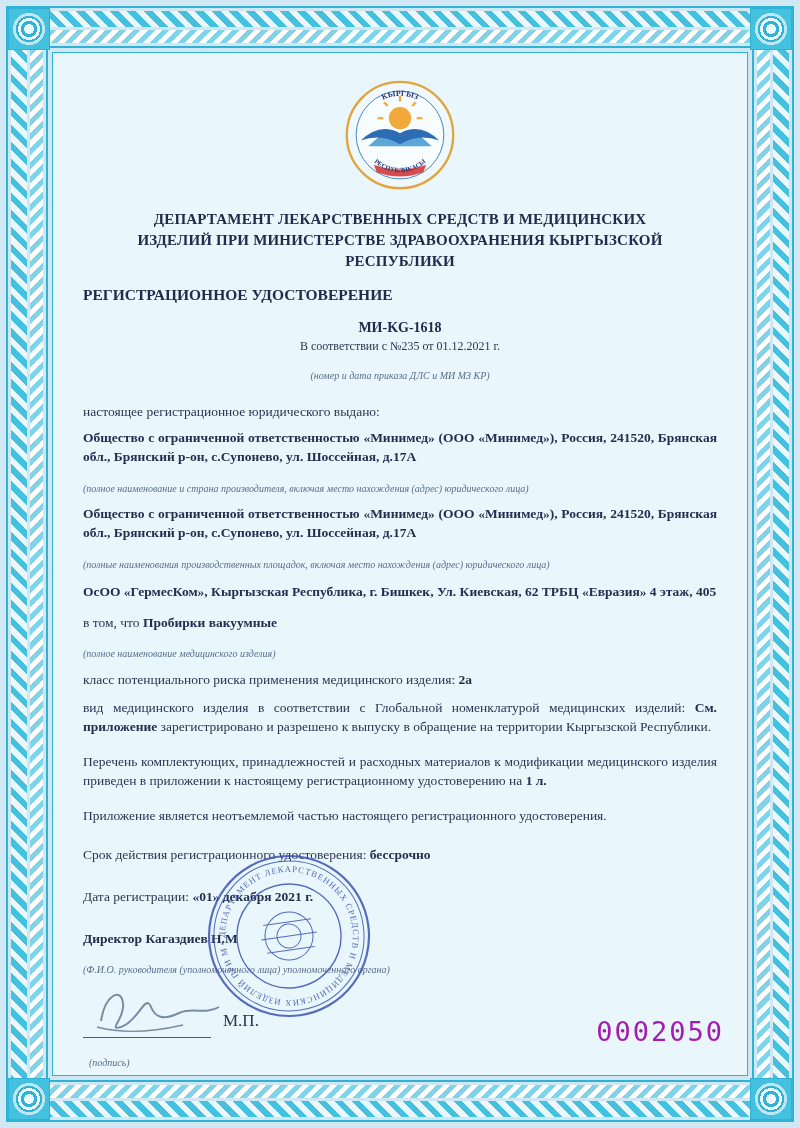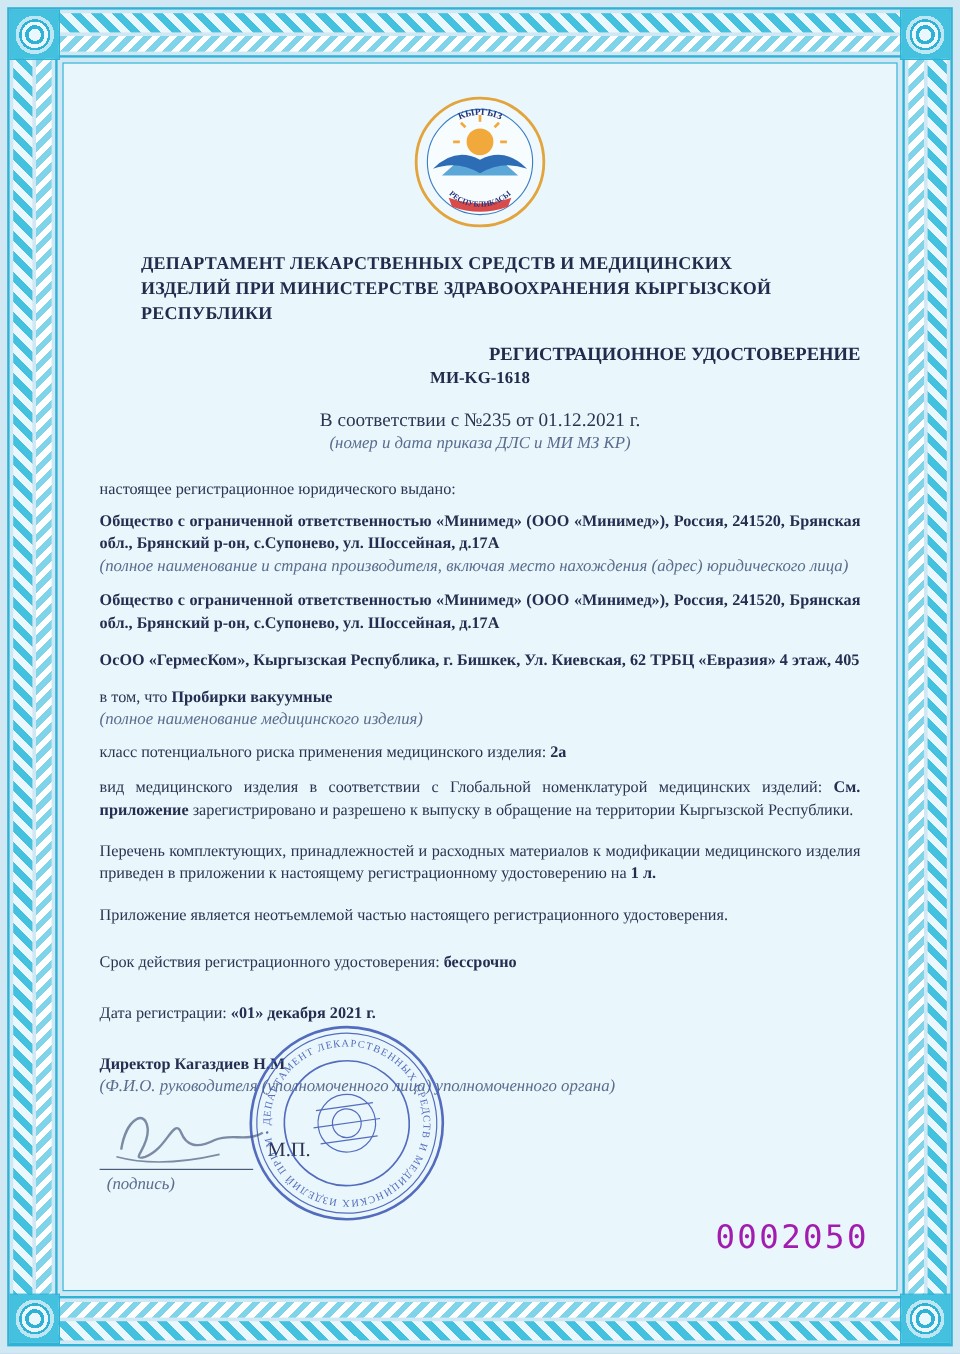--- a/index.html
+++ b/index.html
@@ -29,28 +29,28 @@
     border:1px solid #2fb2d6;
   }
   .corner.tl{left:8px;top:8px}.corner.tr{right:8px;top:8px}
   .corner.bl{left:8px;bottom:8px}.corner.br{right:8px;bottom:8px}
 
   
   .content{position:absolute;inset:53px;padding:16px 30px 14px 30px;}
   .center{text-align:center;}
   .emblem-wrap{text-align:center;margin-top:10px;}
   .authority{
-    max-width:565px;margin:14px auto 0 auto;text-align:left;
+    max-width:565px;margin:14px auto 0 auto;text-align:center;
     font-weight:bold;font-size:15px;line-height:1.4;color:#222b4c;letter-spacing:.2px;
   }
-  .doc-title{margin-top:14px;text-align:right;font-weight:bold;font-size:15.5px;color:#222b4c;}
-  .doc-number{margin-top:3px;text-align:center;font-weight:bold;font-size:14px;color:#222b4c;}
-  .order-ref{margin-top:18px;text-align:center;font-size:16px;}
+  .doc-title{margin-top:14px;text-align:left;font-weight:bold;font-size:15.5px;color:#222b4c;}
+  .doc-number{margin-top:16px;text-align:center;font-weight:bold;font-size:14px;color:#222b4c;}
+  .order-ref{margin-top:3px;text-align:center;font-size:12px;}
   .caption{
-    font-size:14px;font-style:italic;color:#5a6c8e;line-height:1.25;margin-top:1px;
+    font-size:10px;font-style:italic;color:#5a6c8e;line-height:1.25;margin-top:16px;
   }
   .caption.center{text-align:center;}
   p{margin:0;}
   .line{font-size:13.5px;line-height:1.35;}
   .para{font-size:13.5px;line-height:1.4;text-align:justify;}
   .bold{font-weight:bold;color:#252e50;}
   b{color:#252e50;}
   .sp8{margin-top:8px;} .sp10{margin-top:10px;} .sp12{margin-top:12px;}
   .sp16{margin-top:16px;} .sp20{margin-top:20px;} .sp24{margin-top:24px;}
 
@@ -127,20 +127,21 @@
     <div class="doc-number">МИ-KG-1618</div>
     <div class="order-ref">В соответствии с №235 от 01.12.2021 г.</div>
     <div class="caption center">(номер и дата приказа ДЛС и МИ МЗ КР)</div>
 
     <p class="line sp20">настоящее регистрационное юридического выдано:</p>
 
     <p class="para bold sp8">Общество с ограниченной ответственностью «Минимед» (ООО «Минимед»), Россия, 241520, Брянская обл., Брянский р-он, с.Супонево, ул. Шоссейная, д.17А</p>
     <div class="caption">(полное наименование и страна производителя, включая место нахождения (адрес) юридического лица)</div>
 
     <p class="para bold sp10">Общество с ограниченной ответственностью «Минимед» (ООО «Минимед»), Россия, 241520, Брянская обл., Брянский р-он, с.Супонево, ул. Шоссейная, д.17А</p>
+    <div class="caption">(полные наименования производственных площадок, включая место нахождения (адрес) юридического лица)</div>
 
     <p class="para bold sp12">ОсОО «ГермесКом», Кыргызская Республика, г. Бишкек, Ул. Киевская, 62 ТРБЦ «Евразия» 4 этаж, 405</p>
 
     <p class="line sp12"><span>в том, что </span><b>Пробирки вакуумные</b></p>
     <div class="caption">(полное наименование медицинского изделия)</div>
 
     <p class="line sp10"><span>класс потенциального риска применения медицинского изделия: </span><b>2а</b></p>
 
     <p class="para sp10"><span>вид медицинского изделия в соответствии с Глобальной номенклатурой медицинских изделий: </span><b>См. приложение</b><span> зарегистрировано и разрешено к выпуску в обращение на территории Кыргызской Республики.</span></p>
 

